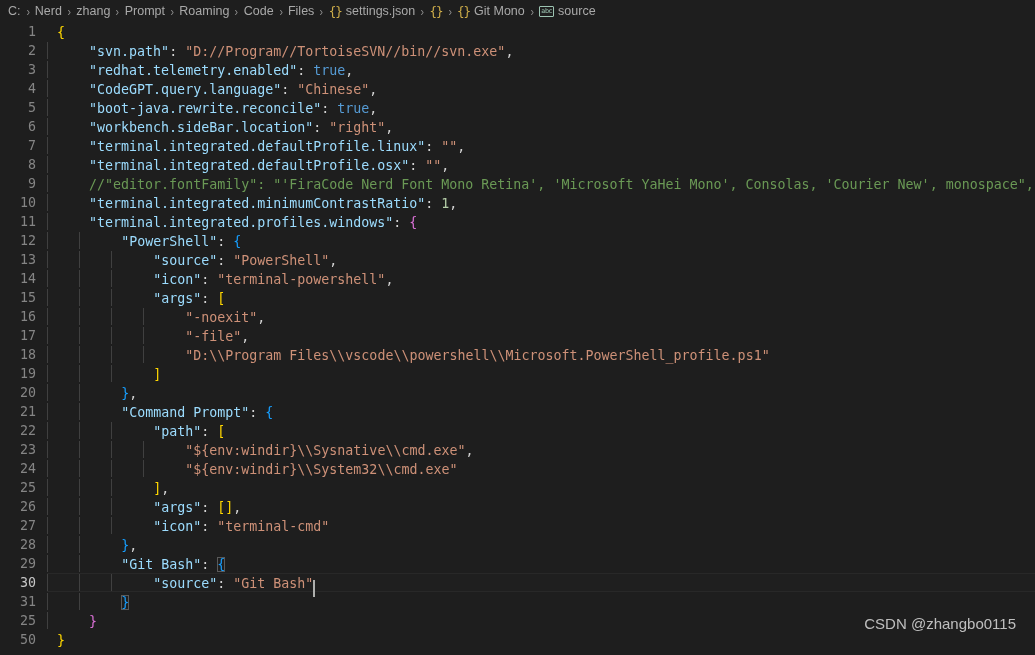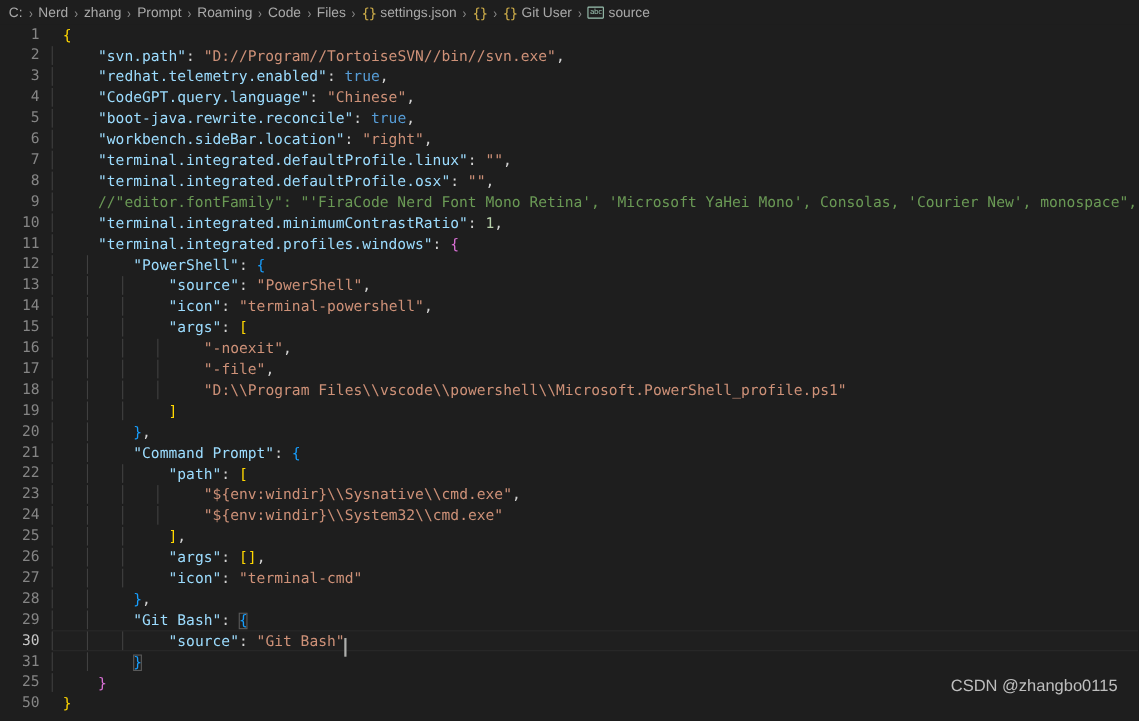--- a/index.html
+++ b/index.html
@@ -183,21 +183,21 @@
       <span class="crumb-icon-braces">{}</span>
       <span>settings.json</span>
     </span>
     <span class="crumb-sep">›</span>
     <span class="crumb">
       <span class="crumb-icon-braces">{}</span>
     </span>
     <span class="crumb-sep">›</span>
     <span class="crumb">
       <span class="crumb-icon-braces">{}</span>
-      <span>Git User</span>
+      <span>Git Mono</span>
     </span>
     <span class="crumb-sep">›</span>
     <span class="crumb">
       <span class="crumb-icon-string">abc</span>
       <span>source</span>
     </span>
   </div>
 
 <div id="editor">
   <div id="code-body">

